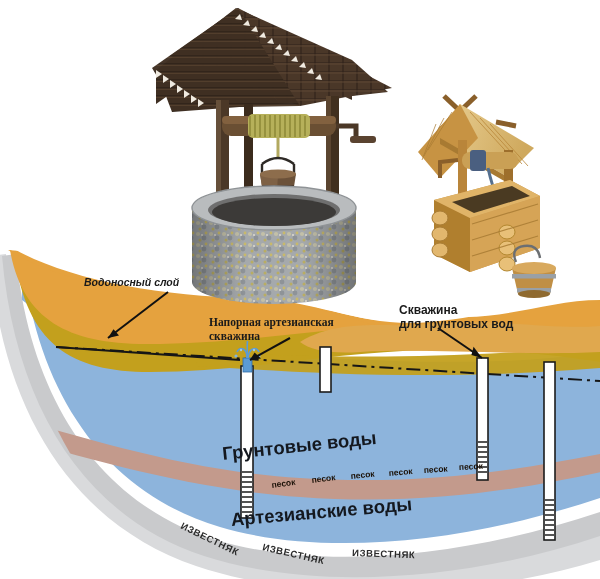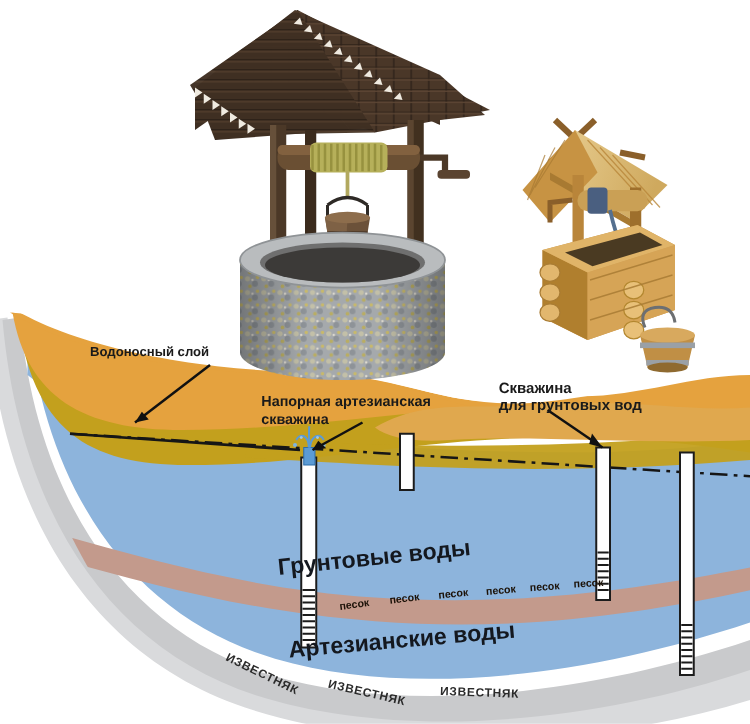--- a/index.html
+++ b/index.html
@@ -2,21 +2,21 @@
 <html><head>
 <meta charset="utf-8">
 <style>
   html,body{margin:0;padding:0;background:#ffffff;}
   body{width:600px;height:579px;position:relative;overflow:hidden;
        font-family:"Liberation Sans","DejaVu Sans",sans-serif;}
   #stage{position:absolute;left:0;top:0;width:600px;height:579px;}
   svg{position:absolute;left:0;top:0;}
   .lbl{position:absolute;color:#1a1a1a;font-weight:700;line-height:1.18;white-space:pre;}
   .lbl-aq{font-size:10.5px;font-weight:600;}
-  .lbl-art{font-size:11.5px;}
+  .lbl-art{font-size:11.5px;font-family:Liberation Serif, serif;}
   .lbl-gw{font-size:12px;}
 </style>
 </head>
 <body>
 
 <div id="stage">
 
 <svg width="600" height="579" viewBox="0 0 600 579">
   <defs>
 
@@ -288,21 +288,21 @@
 
     <path d="M516 262 q-6 -14 8 -16 q14 -2 16 12" stroke="#6c6f72" stroke-width="2.4" fill="none"></path>
     <path d="M512 268 L 556 268 L 550 294 L 518 294 Z" fill="#c08f45"></path>
     <ellipse cx="534" cy="268" rx="22" ry="6" fill="#d8a95e"></ellipse>
     <rect x="512" y="274" width="44" height="4.5" fill="#9aa0a6"></rect>
     <rect x="517" y="288" width="34" height="4.5" fill="#9aa0a6"></rect>
     <ellipse cx="534" cy="294" rx="16" ry="4" fill="#8f6a30"></ellipse>
   </g>
 </svg>
 
-<div class="lbl lbl-aq" style="left:72px; top:276px;">Водоносный слой</div>
+<div class="lbl lbl-aq" style="left:84px; top:276px;font-style:italic;">Водоносный слой</div>
 
 <div class="lbl lbl-art" style="left:209px; top:316px;">Напорная артезианская
 скважина</div>
 
 <div class="lbl lbl-gw" style="left:399px; top:303px;">Скважина
 для грунтовых вод</div>
 
 </div>
 
 </body></html>

